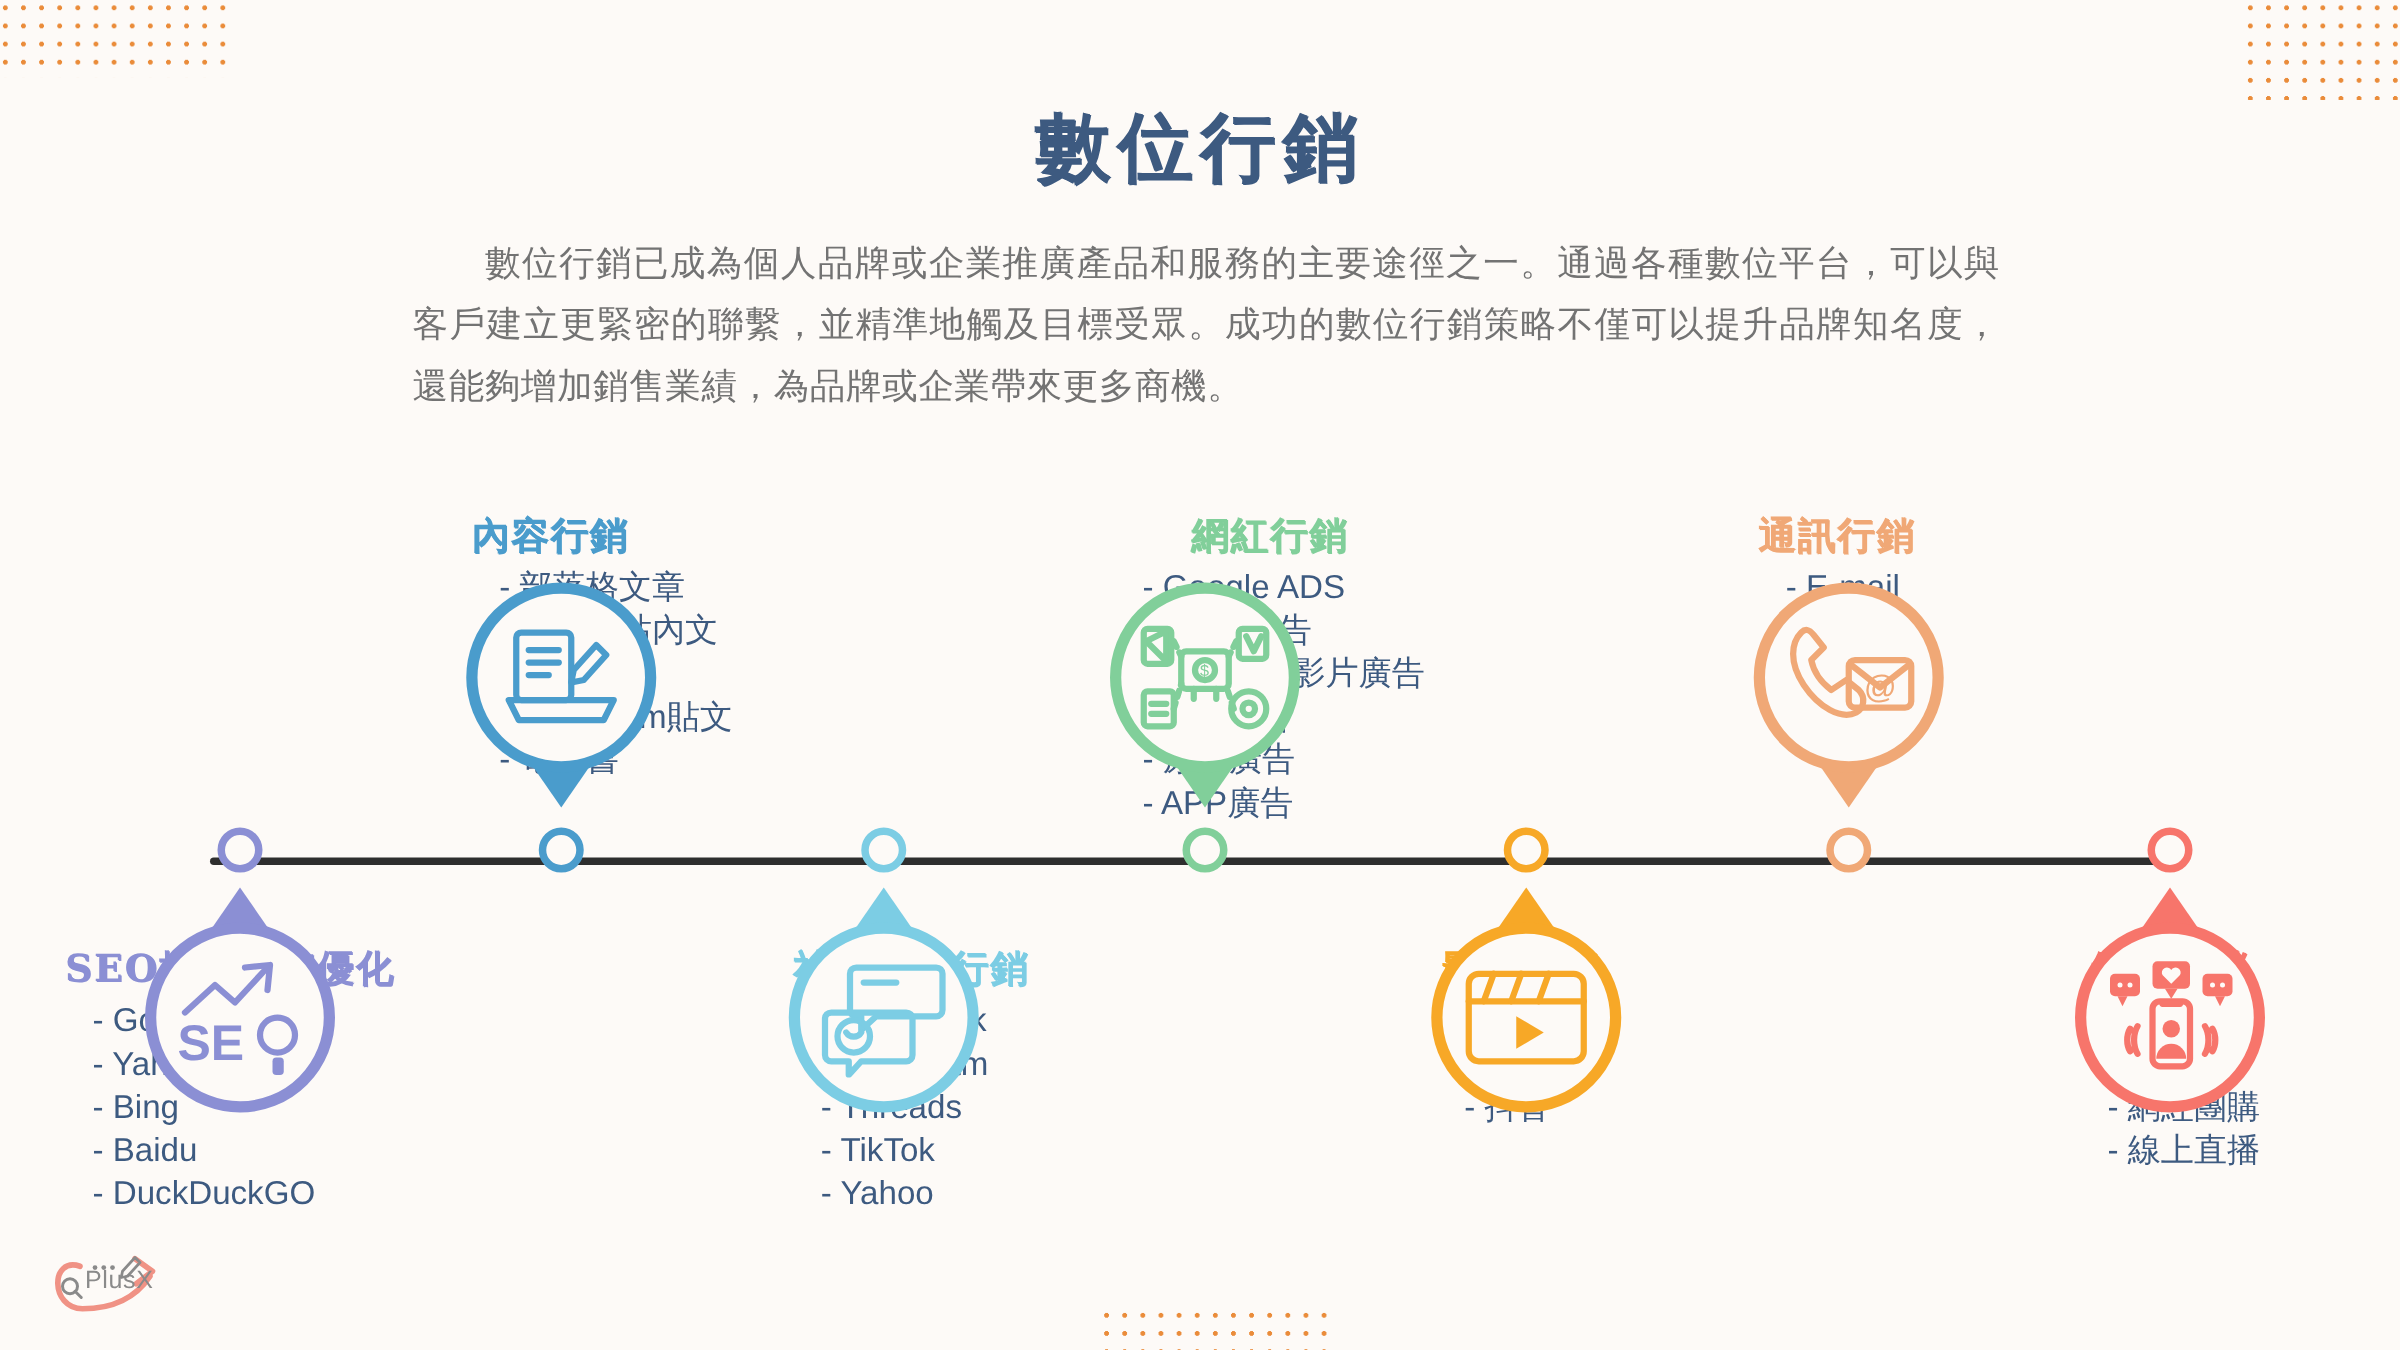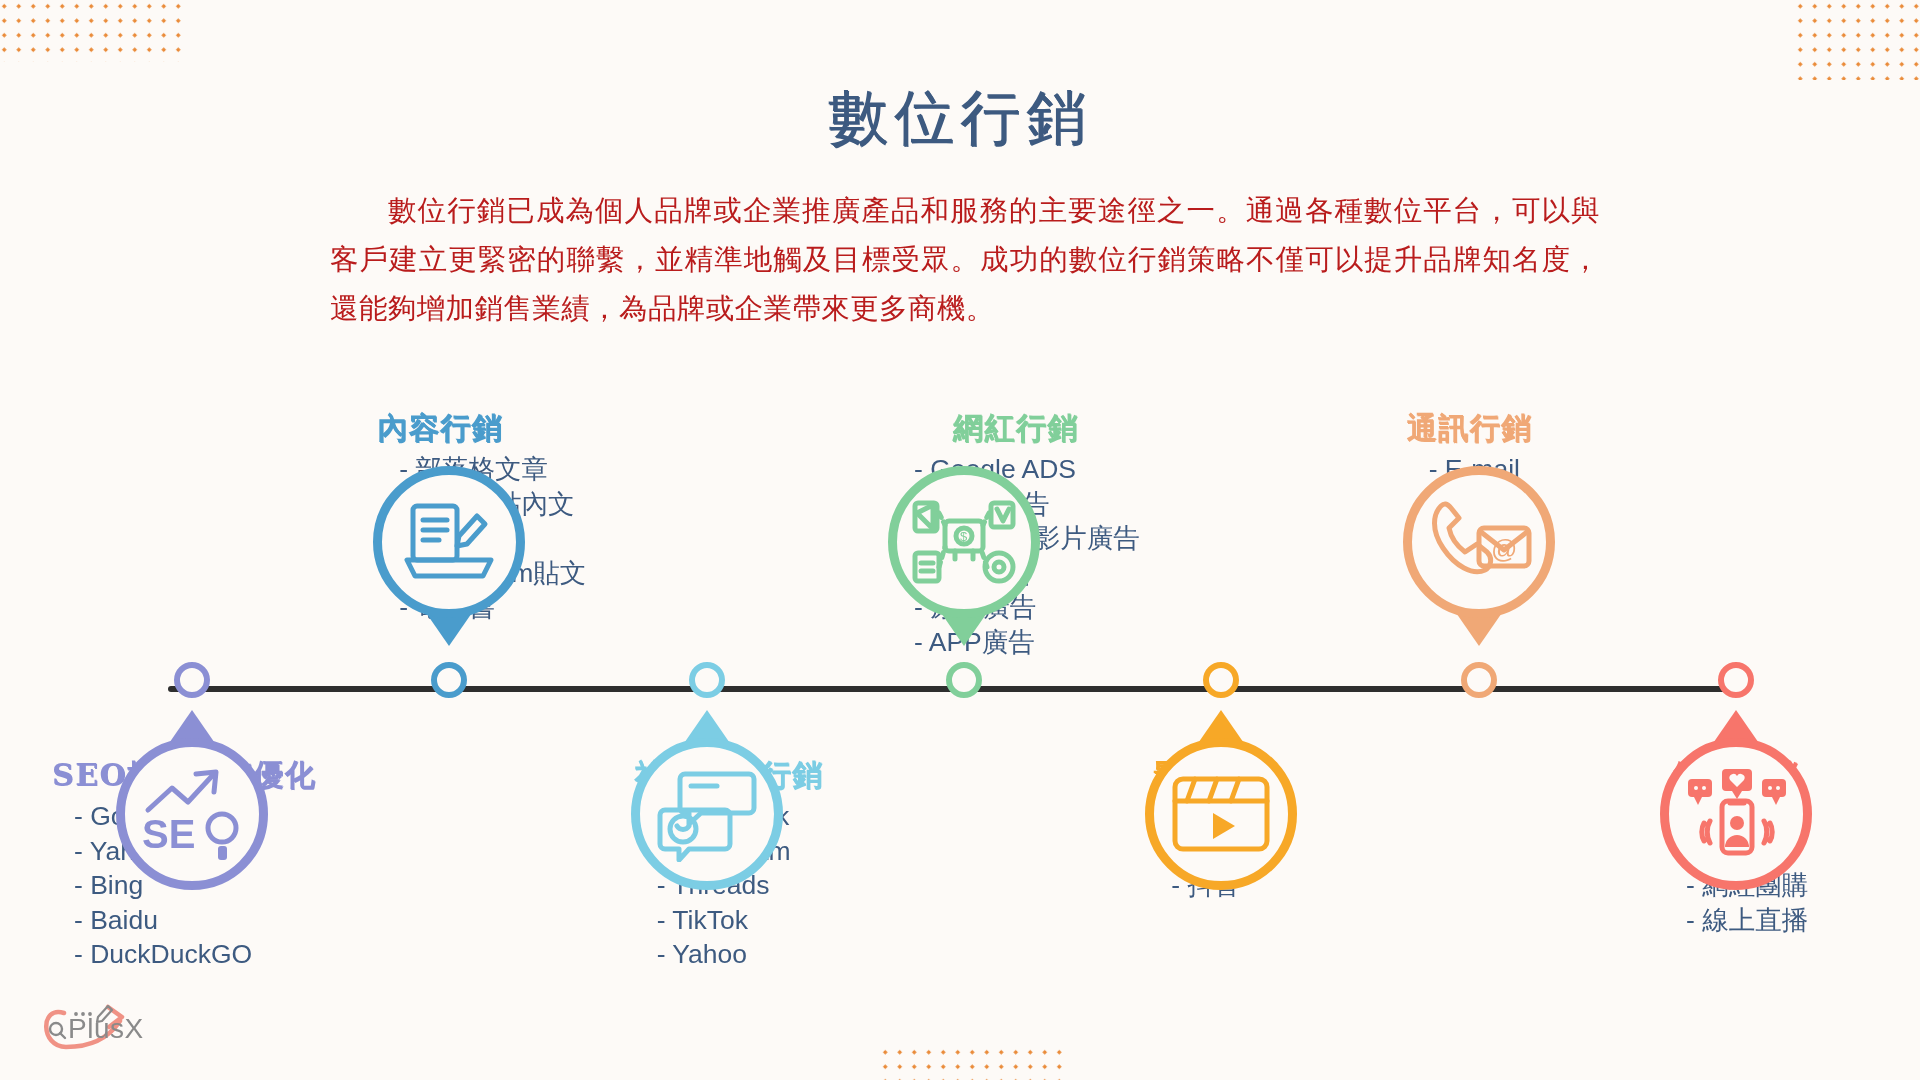--- a/index.html
+++ b/index.html
@@ -22,32 +22,32 @@
   }
   .dots.tl { left: -6px;  top: -4px;  width: 196px; height: 66px; }
   .dots.tr { right: -4px; top: -4px;  width: 134px; height: 84px; }
   .dots.bc { left: 875px; bottom: -4px; width: 190px; height: 42px; }
 
   
   .title {
     position: absolute; left: 0; top: 78px; width: 1920px;
     text-align: center;
     font-family: "DejaVu Serif", serif;
-    font-weight: 400;
+    font-weight: 700;
     font-size: 60px;
     letter-spacing: 6px;
     color: #3d5a80;
     text-shadow: 1px 1px 0 #3d5a80;
   }
   .para {
     position: absolute; left: 330px; top: 186px; width: 1270px;
     font-family: "DejaVu Serif", serif;
     font-size: 28.5px;
     line-height: 49px;
-    color: #b91c1c;
+    color: #737373;
     text-align: justify;
     text-indent: 58px;
     letter-spacing: .4px;
   }
 
   
   .axis {
     position: absolute; left: 168px; top: 686px;
     width: 1582px; height: 6px;
     background: #2e2e2e; border-radius: 3px;
@@ -111,21 +111,21 @@
     line-height: 34.5px;
     color: #3d5a80;
     white-space: nowrap;
   }
 
   
   .logo { position: absolute; left: 20px; top: 995px; width: 150px; height: 70px; }
   .logo .word {
     position: absolute; left: 48px; top: 18px;
     font-family: "Liberation Sans", sans-serif;
-    font-size: 28px; color: #8a8a8a; letter-spacing: .5px;
+    font-size: 20px; color: #8a8a8a; letter-spacing: .5px;
   }
 </style>
 </head>
 <body>
 
 <div id="stage">
 
   <div class="dots tl"></div>
   <div class="dots tr"></div>
   <div class="dots bc"></div>

